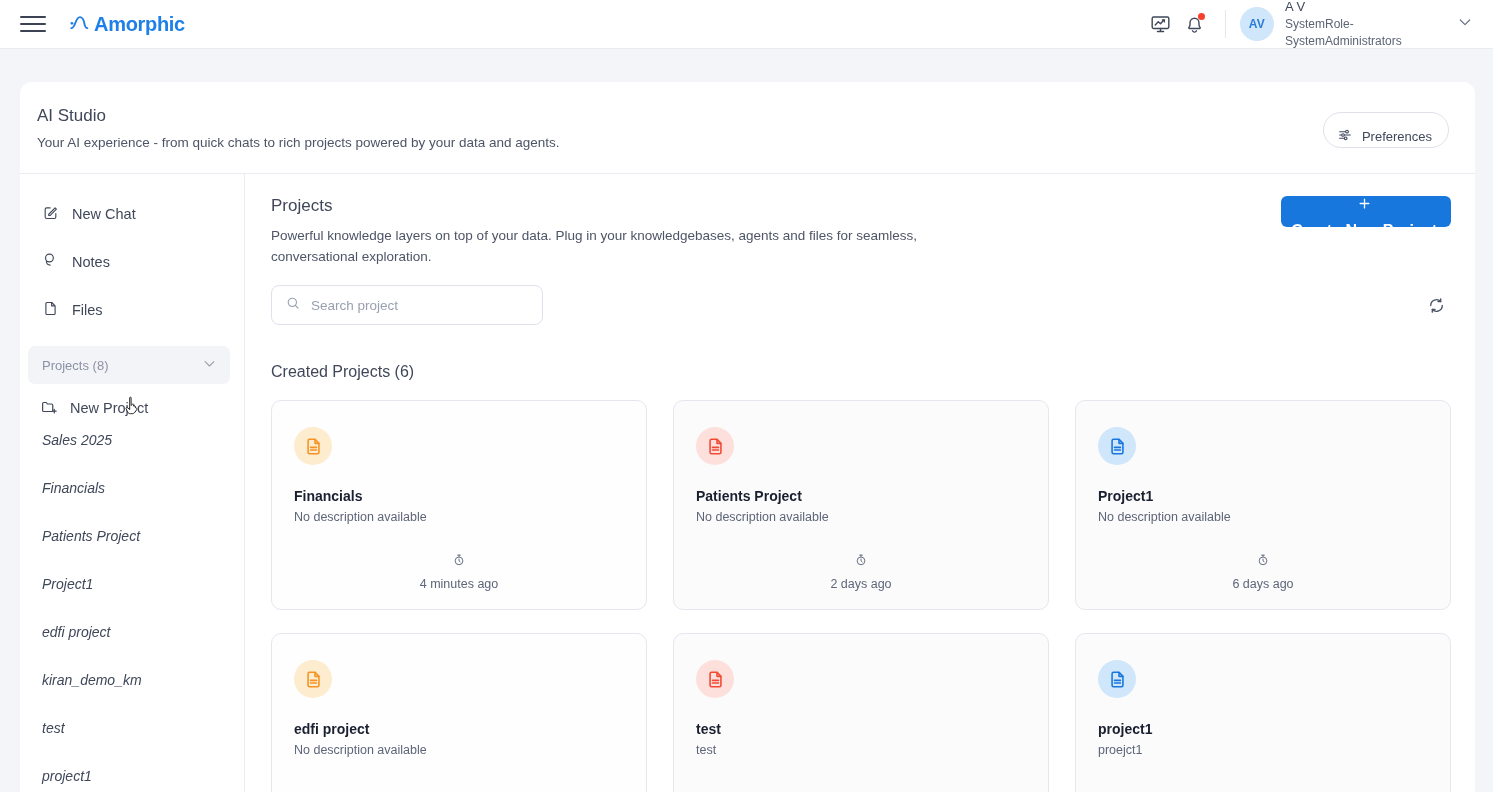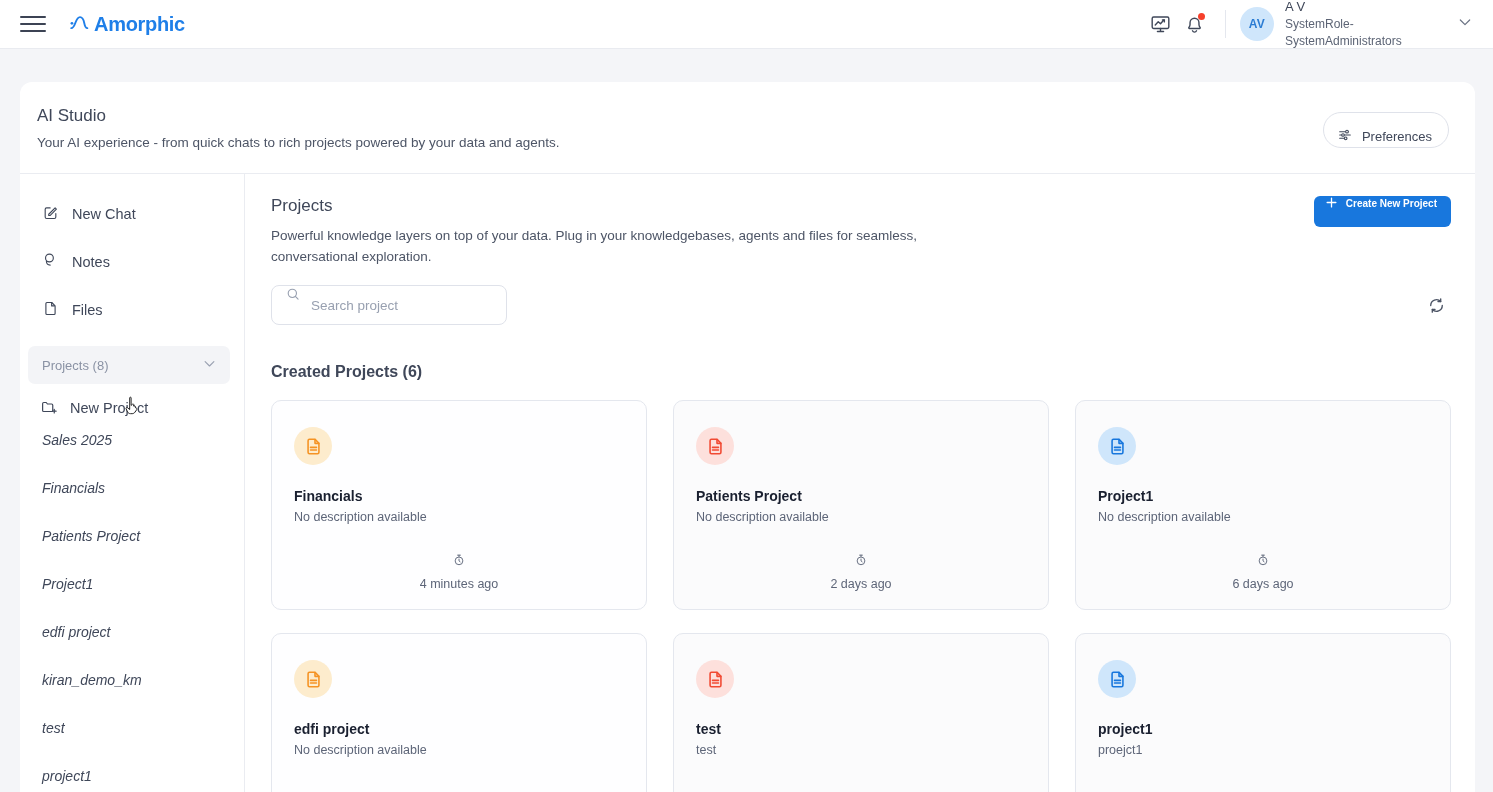--- a/index.html
+++ b/index.html
@@ -112,41 +112,42 @@
   }
 
   
   .main { flex: 1; padding: 22px 24px 0 26px; overflow: hidden; position: relative; }
   .main-title { font-size: 17px; color: #3f4759; }
   .main-desc {
     font-size: 13.5px; color: #4d5566; margin-top: 10px; max-width: 690px; line-height: 1.52;
   }
   .search-row { display: flex; align-items: center; margin-top: 18px; }
   .search-box {
-    width: 236px; height: 40px; border: 1px solid #dfe2ea; border-radius: 8px;
-    display: flex; gap: 10px; padding: 0 13px;
+    width: 272px; height: 40px; border: 1px solid #dfe2ea; border-radius: 8px;
+    display: flex; align-items: center; gap: 10px; padding: 0 13px;
   }
   .search-box input {
     border: none; outline: none; font-size: 13.5px; color: #3f4759;
     font-family: "Liberation Sans", sans-serif; width: 100%; background: transparent;
   }
   .search-box input::placeholder { color: #98a0b0; }
   .refresh-btn { margin-left: auto; width: 30px; height: 30px; cursor: pointer;
                  display: flex; align-items: center; justify-content: center; }
 
   .create-btn {
     position: absolute; right: 24px; top: 22px;
     height: 31px; padding: 0 14px 16px 10px;
     background: #1877dd; color: #fff; border: none; border-radius: 6px;
     display: flex; align-items: center; gap: 7px;
-    font-size: 10px; font-weight: bold; cursor: pointer;
+    font-size: 16px; font-weight: bold; cursor: pointer;
     font-family: "Liberation Sans", sans-serif;
-  }
-
-  .section-title { font-size: 16px; color: #3f4759; margin-top: 38px; font-weight: bold; }
+    flex-direction: column;
+  }
+
+  .section-title { font-size: 16px; color: #3f4759; margin-top: 38px; }
 
   .grid {
     margin-top: 19px; display: grid;
     grid-template-columns: repeat(3, 1fr); gap: 23px 26px;
   }
   .card {
     height: 210px; border: 1px solid #e4e7ee; border-radius: 10px;
     background: #fefeff; padding: 26px 22px 18px 22px;
     display: flex; flex-direction: column; cursor: pointer;
   }

